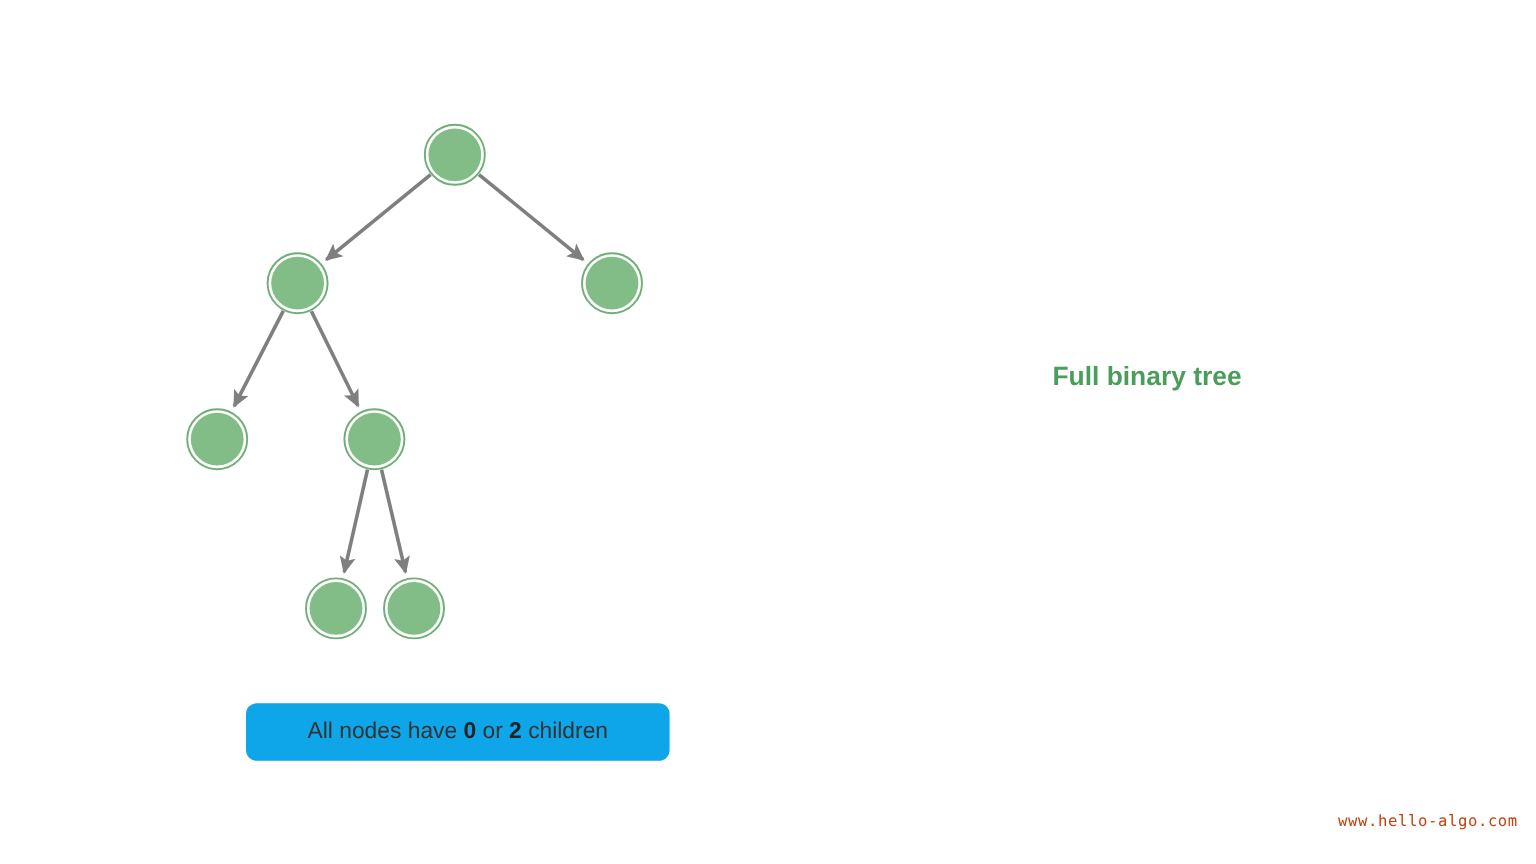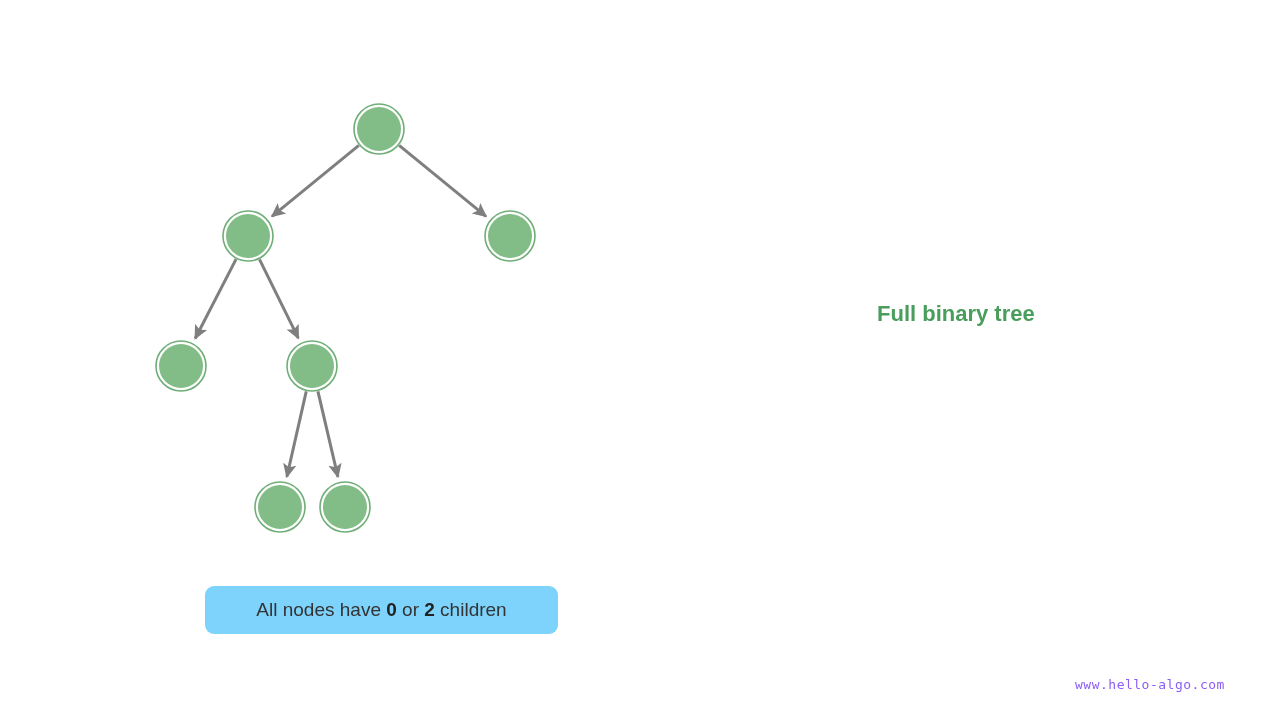--- a/index.html
+++ b/index.html
@@ -34,44 +34,44 @@
     letter-spacing: 0px;
     white-space: nowrap;
   }
 
   .caption-box {
     position: absolute;
     left: 205px;
     top: 586px;
     width: 353px;
     height: 48px;
-    background: #7dd3fc;
+    background: #0ea5e9;
     border-radius: 9px;
     display: flex;
     align-items: center;
     justify-content: center;
   }
   .caption-text {
     font-family: "Liberation Sans", sans-serif;
     font-size: 19px;
     color: #333333;
     white-space: nowrap;
   }
   .caption-text b {
     font-weight: bold;
     color: #222222;
   }
 
   .watermark {
     position: absolute;
-    left: 1075px;
+    left: 1115px;
     top: 677px;
     font-family: "DejaVu Sans Mono", monospace;
     font-size: 13px;
-    color: #8b5cf6;
+    color: #c2410c;
     letter-spacing: 0.5px;
     white-space: nowrap;
   }
 </style>
 </head>
 <body>
 
 <svg id="canvas" viewBox="0 0 1280 720" xmlns="http://www.w3.org/2000/svg">
   <defs>
     <marker id="arrowhead" markerWidth="5.2" markerHeight="5.2" refX="4.3" refY="2.6" orient="auto" markerUnits="strokeWidth">

